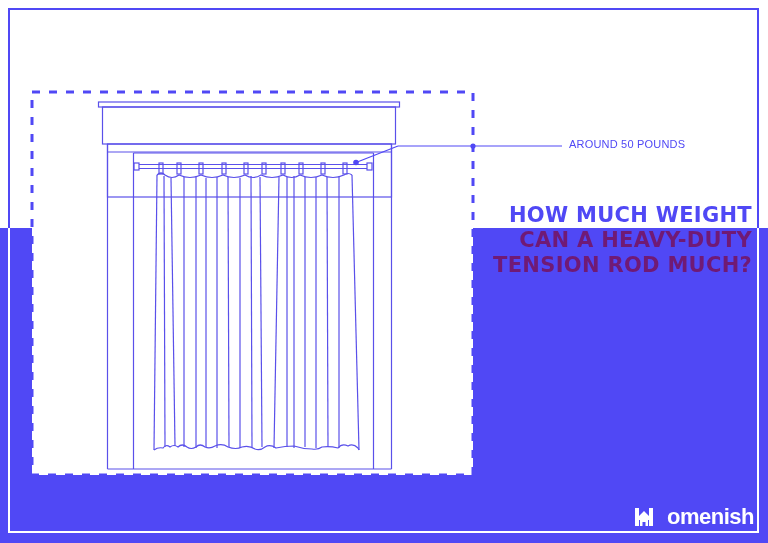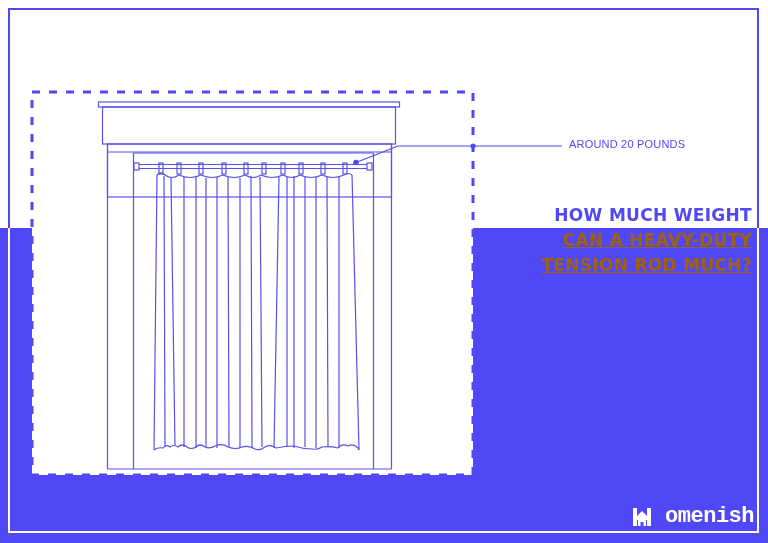--- a/index.html
+++ b/index.html
@@ -2,24 +2,24 @@
 <html><head>
   <meta charset="utf-8">
   <style>
     html, body { margin: 0; padding: 0; }
     body { width: 768px; height: 543px; position: relative; overflow: hidden; background: #ffffff; font-family: "Liberation Sans", sans-serif; }
     .bg-blue { position: absolute; left: 0; top: 228px; width: 768px; height: 315px; background: #5048f5; }
     .frame-top { position: absolute; left: 8px; top: 8px; width: 751px; height: 220px; border: 2px solid #5048f5; border-bottom: none; box-sizing: border-box; }
     .frame-bottom { position: absolute; left: 8px; top: 228px; width: 751px; height: 305px; border: 2px solid #ffffff; border-top: none; box-sizing: border-box; }
     .drawing { position: absolute; left: 0; top: 0; }
     .callout { position: absolute; left: 569px; top: 138px; font-size: 11px; color: #5048f5; letter-spacing: 0.2px; }
-    .title { position: absolute; right: 16px; top: 203px; text-align: right; font-family: "DejaVu Sans", sans-serif; font-weight: bold; font-size: 17px; line-height: 25px; letter-spacing: 0.3px; }
+    .title { position: absolute; right: 16px; top: 203px; text-align: right; font-family: "DejaVu Sans", sans-serif; font-weight: bold; font-size: 21px; line-height: 25px; letter-spacing: 0.3px; }
     .title .l1 { color: #5048f5; display: block; }
-    .title .l2, .title .l3 { color: #a16207; display: block; text-decoration: underline; }
-    .logo { position: absolute; right: 14px; top: 504px; display: flex; align-items: center; color: #fff; font-family: Liberation Mono, monospace; font-weight: bold; font-size: 22px; letter-spacing: -0.5px; gap: 12px; }
+    .title .l2, .title .l3 { color: #701a75; display: block; }
+    .logo { position: absolute; right: 14px; top: 504px; display: flex; align-items: center; color: #fff; font-family: Liberation Sans, sans-serif; font-weight: bold; font-size: 22px; letter-spacing: -0.5px; gap: 12px; }
     .logo svg { margin-right: 1px; }
   </style>
 </head>
 <body>
 
 <div class="bg-blue"></div>
 <div class="frame-top"></div>
 <div class="frame-bottom"></div>
 
 <svg class="drawing" width="768" height="543" viewBox="0 0 768 543">
@@ -90,21 +90,21 @@
   </g>
 
   <g stroke="#5048f5" stroke-width="1.2" fill="#5048f5">
     <circle cx="356" cy="162.5" r="2.2"></circle>
     <line x1="356" y1="162.5" x2="398" y2="146"></line>
     <line x1="398" y1="146" x2="562" y2="146"></line>
     <circle cx="473" cy="146" r="2"></circle>
   </g>
 </svg>
 
-<div class="callout">AROUND 20 POUNDS</div>
+<div class="callout">AROUND 50 POUNDS</div>
 
 <div class="title">
   <span class="l1">HOW MUCH WEIGHT</span>
   <span class="l2">CAN A HEAVY-DUTY</span>
   <span class="l3">TENSION ROD MUCH?</span>
 </div>
 
 <div class="logo">
   <svg width="20" height="20" viewBox="0 0 20 20">
     <rect x="1" y="1" width="4" height="18" fill="#ffffff"></rect>

